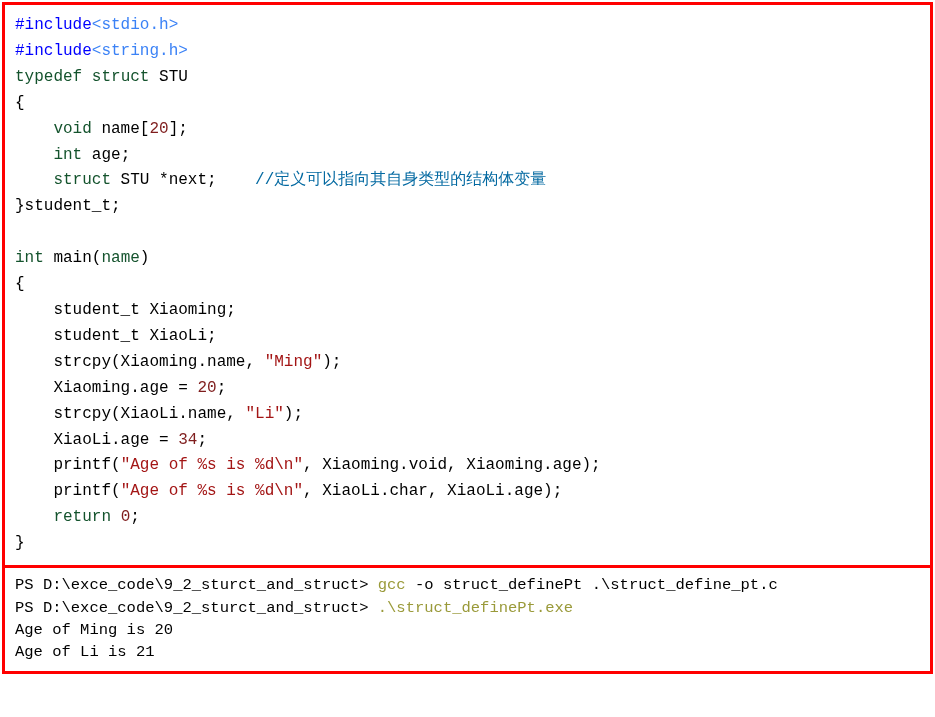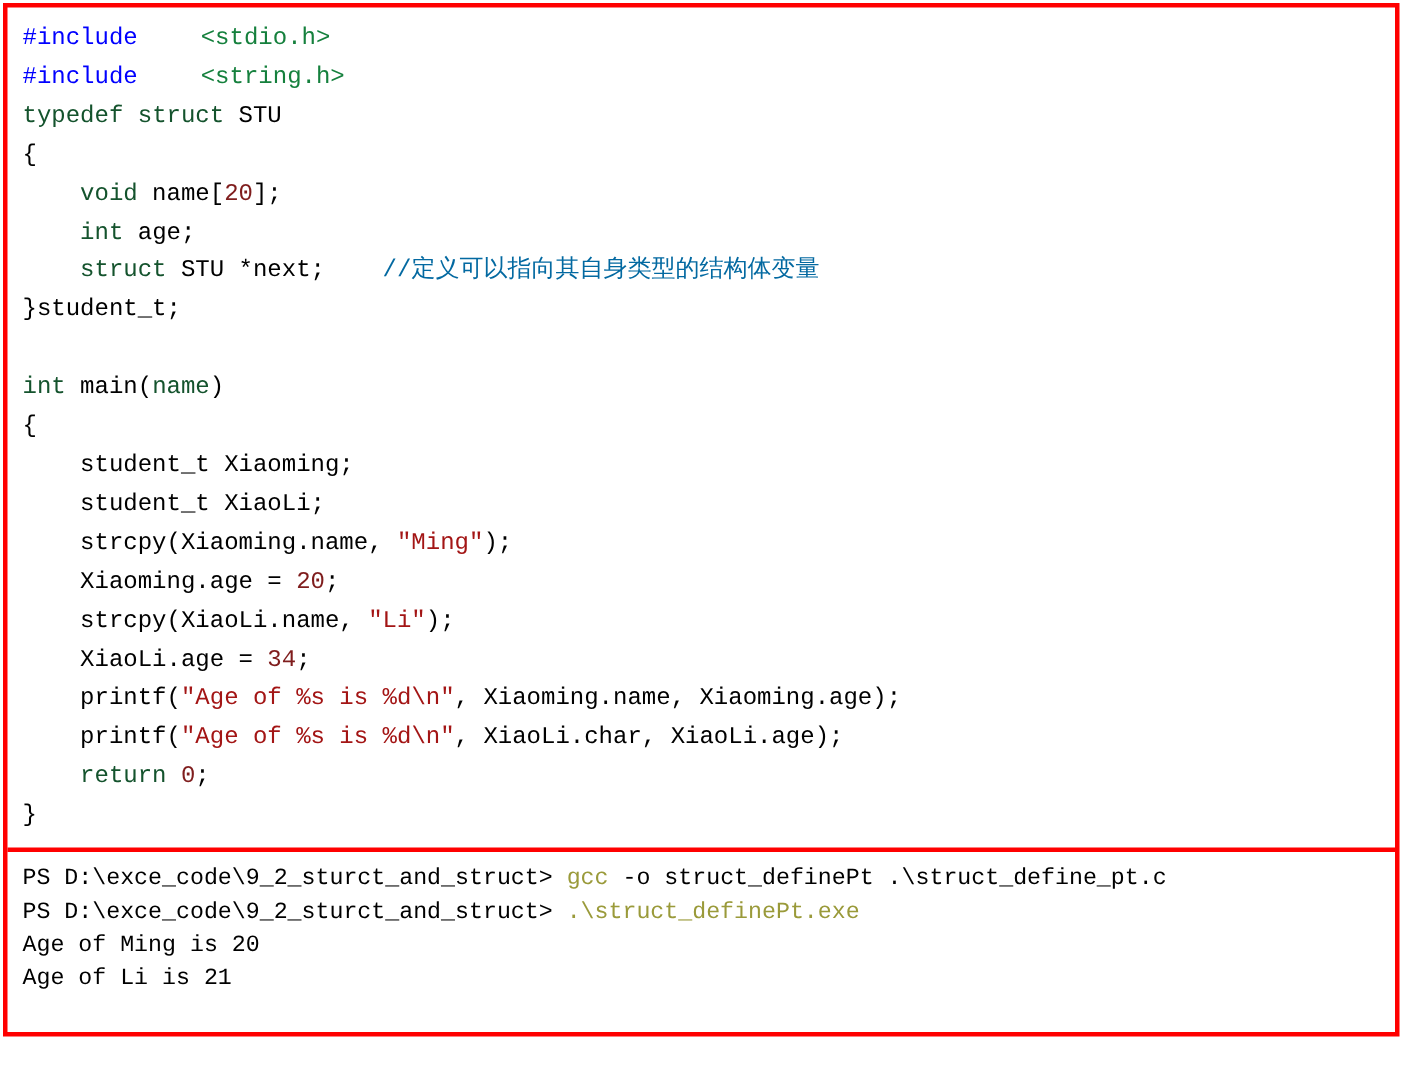--- a/index.html
+++ b/index.html
@@ -16,29 +16,29 @@
     box-sizing: border-box;
   }
   .code-pane {
     padding: 8px 10px 8px 10px;
     border-bottom: 3px solid #ff0000;
     line-height: 1.62;
     white-space: pre;
     color: #000;
   }
   .terminal-pane {
-    padding: 6px 10px 24px 10px;
+    padding: 6px 10px 7px 10px;
     line-height: 1.45;
     white-space: pre;
     color: #000;
     font-size: 15.5px;
   }
   .c-pre   { color: #0000ff; }
   .c-kw    { color: #14532d; }
-  .c-incl  { color: #15803d; margin-left: 42px; }
+  .c-incl  { color: #3b82f6; }
   .c-num   { color: #7f1d1d; }
   .c-str   { color: #a31515; }
   .c-com   { color: #0369a1; }
   .c-plain { color: #000000; margin-top: 40px; }
   .t-cmd   { color: #9a9a3a; }
 </style>
 </head>
 <body>
 
 <div class="outer-box">
@@ -53,21 +53,21 @@
 <span class="c-plain">}student_t;</span>
 <span class="c-plain"></span>
 <span class="c-kw">int</span><span class="c-plain"> main(</span><span class="c-kw">name</span><span class="c-plain">)</span>
 <span class="c-plain">{</span>
 <span class="c-plain">    student_t Xiaoming;</span>
 <span class="c-plain">    student_t XiaoLi;</span>
 <span class="c-plain">    strcpy(Xiaoming.name, </span><span class="c-str">"Ming"</span><span class="c-plain">);</span>
 <span class="c-plain">    Xiaoming.age = </span><span class="c-num">20</span><span class="c-plain">;</span>
 <span class="c-plain">    strcpy(XiaoLi.name, </span><span class="c-str">"Li"</span><span class="c-plain">);</span>
 <span class="c-plain">    XiaoLi.age = </span><span class="c-num">34</span><span class="c-plain">;</span>
-<span class="c-plain">    printf(</span><span class="c-str">"Age of %s is %d\n"</span><span class="c-plain">, Xiaoming.name, Xiaoming.age);</span>
+<span class="c-plain">    printf(</span><span class="c-str">"Age of %s is %d\n"</span><span class="c-plain">, Xiaoming.void, Xiaoming.age);</span>
 <span class="c-plain">    printf(</span><span class="c-str">"Age of %s is %d\n"</span><span class="c-plain">, XiaoLi.char, XiaoLi.age);</span>
 <span class="c-plain">    </span><span class="c-kw">return</span><span class="c-plain"> </span><span class="c-num">0</span><span class="c-plain">;</span>
 <span class="c-plain">}</span></div>
 
   <div class="terminal-pane"><span class="c-plain">PS D:\exce_code\9_2_sturct_and_struct&gt; </span><span class="t-cmd">gcc </span><span class="c-plain">-o struct_definePt .\struct_define_pt.c</span>
 <span class="c-plain">PS D:\exce_code\9_2_sturct_and_struct&gt; </span><span class="t-cmd">.\struct_definePt.exe</span>
 <span class="c-plain">Age of Ming is 20</span>
 <span class="c-plain">Age of Li is 21</span></div>
 
 </div>

